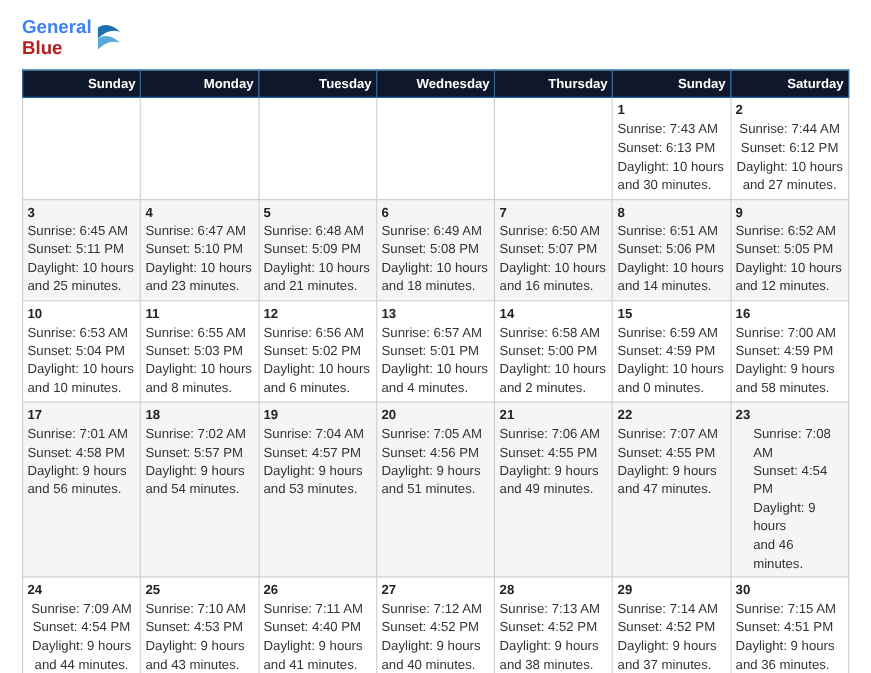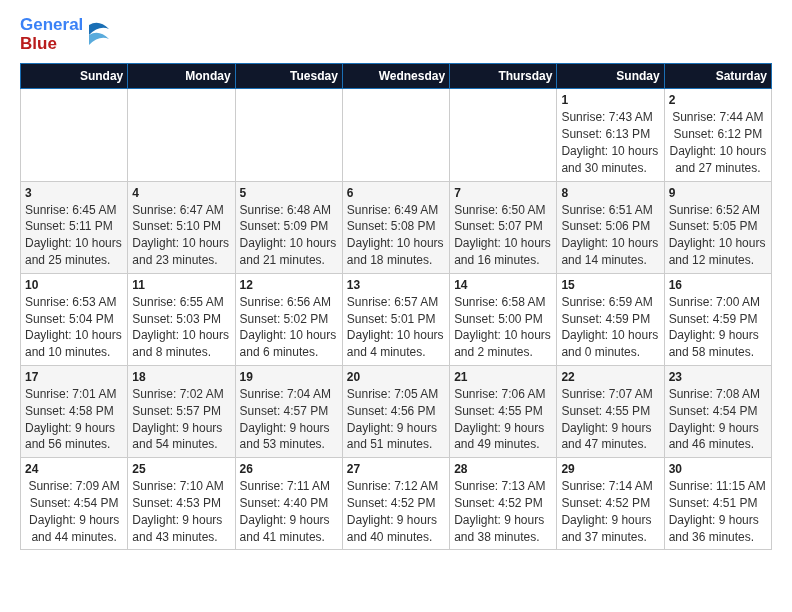--- a/index.html
+++ b/index.html
@@ -274,21 +274,21 @@
           </td>
           <td>
             <div class="day-number">22</div>
             <div class="day-info" style="white-space: pre-line;">Sunrise: 7:07 AM
 Sunset: 4:55 PM
 Daylight: 9 hours
 and 47 minutes.</div>
           </td>
           <td>
             <div class="day-number">23</div>
-            <div class="day-info" style="white-space: pre-line;">Sunrise: 7:08 AM
+            <div class="day-info" style="white-space: pre-line; margin-left: 16px;">Sunrise: 7:08 AM
 Sunset: 4:54 PM
 Daylight: 9 hours
 and 46 minutes.</div>
           </td>
         </tr>
         <tr>
           <td>
             <div class="day-number">24</div>
             <div class="day-info" style="white-space: pre-line; text-align: center;">Sunrise: 7:09 AM
 Sunset: 4:54 PM
@@ -325,21 +325,21 @@
           </td>
           <td>
             <div class="day-number">29</div>
             <div class="day-info" style="white-space: pre-line;">Sunrise: 7:14 AM
 Sunset: 4:52 PM
 Daylight: 9 hours
 and 37 minutes.</div>
           </td>
           <td>
             <div class="day-number">30</div>
-            <div class="day-info" style="white-space: pre-line;">Sunrise: 11:15 AM
+            <div class="day-info" style="white-space: pre-line;">Sunrise: 7:15 AM
 Sunset: 4:51 PM
 Daylight: 9 hours
 and 36 minutes.</div>
           </td>
         </tr>
       </tbody>
   </table>
 </div>
 
 </body></html>

